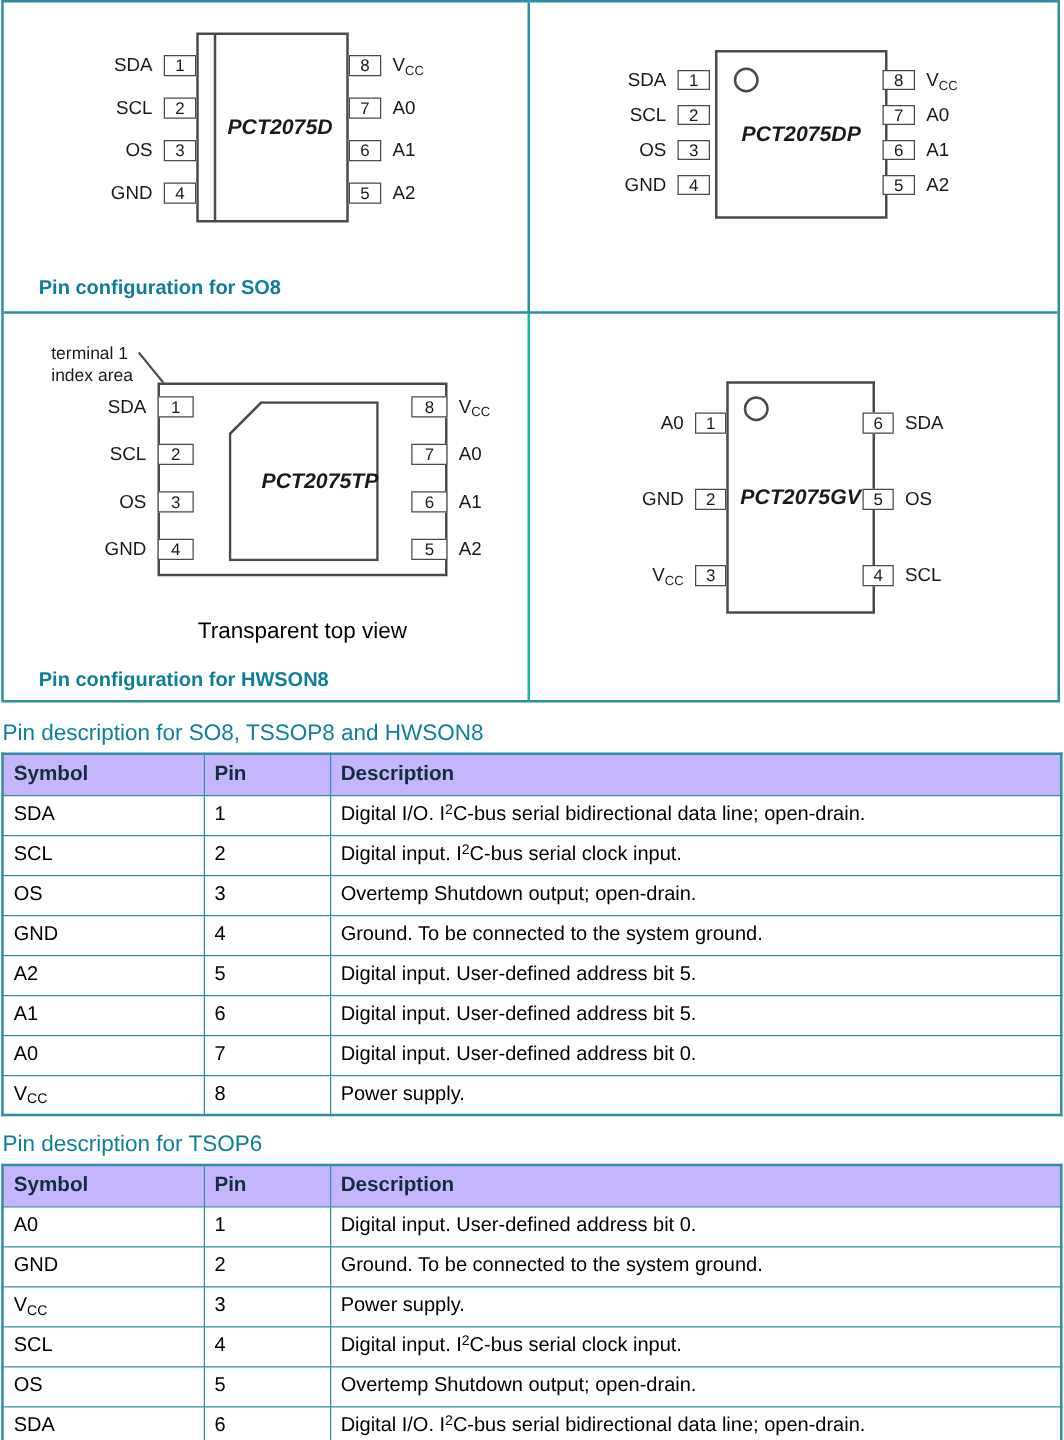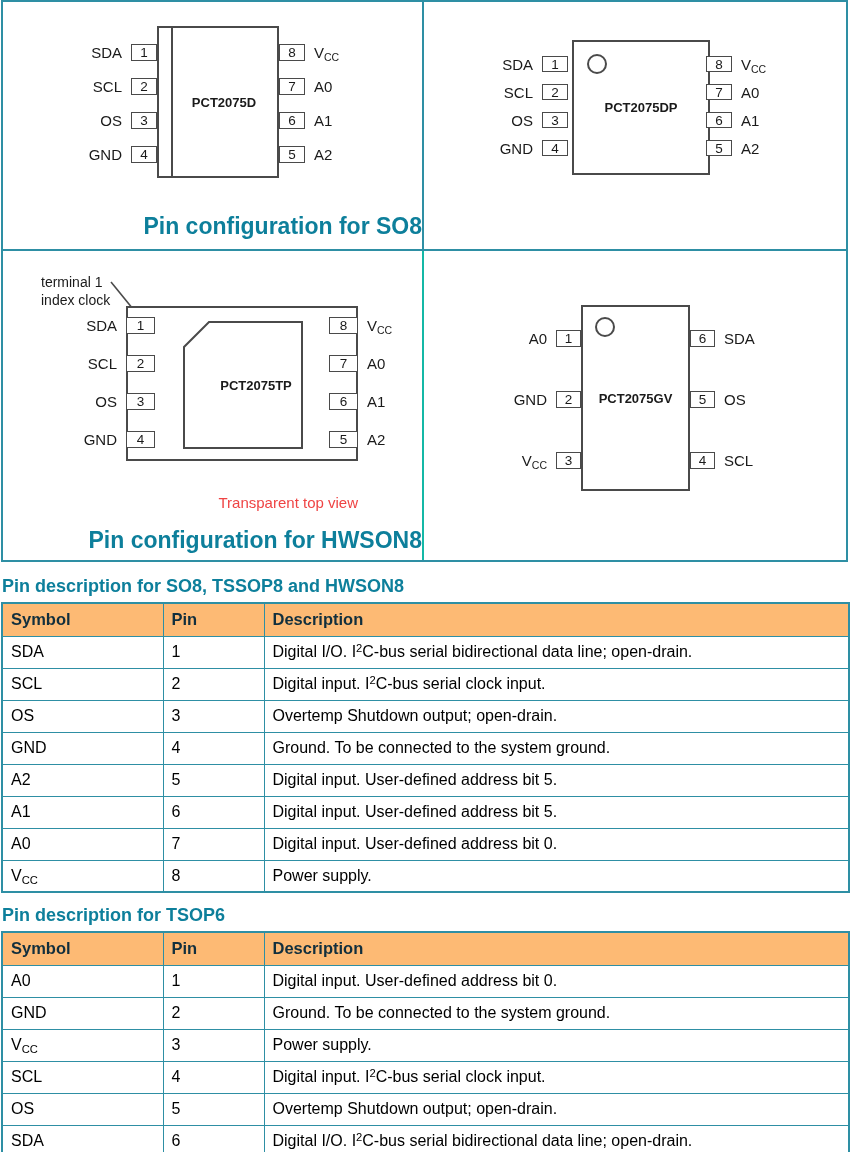--- a/index.html
+++ b/index.html
@@ -17,28 +17,28 @@
     border:2px solid #2e8fa4;
     display:grid; grid-template-columns:421px 1fr; grid-template-rows:249px 1fr;
     background:#fff;
   }
   .qcell { position:relative; }
   .qcell.c1 { border-right:2px solid #2e8fa4; border-bottom:2px solid #2e8fa4; }
   .qcell.c2 { border-bottom:2px solid #2e8fa4; }
   .qcell.c3 { border-right:2px solid #14b8a6; }
 
   .caption {
-    position:absolute; left:0; width:100%; text-align:right;
-    color:#0d7f9b; font-weight:bold; font-size:23px;
+    position:absolute; left:0; width:100%; text-align:left;
+    color:#0d7f9b; font-weight:bold; font-size:16px;padding-left:28px;
   }
   .row1 .caption { bottom:9px; }
   .row2 .caption { bottom:6px; }
 
   .chip { position:absolute; border:2px solid #4a4a4a; background:#fff; }
-  .chip-label { font-weight:bold; font-size:13px; color:#1a1a1a; white-space:nowrap; }
+  .chip-label { font-weight:bold; font-size:17px; color:#1a1a1a; white-space:nowrap;font-style:italic; }
   .chip .chip-label { position:absolute; left:0; top:0; width:100%; height:100%;
     display:flex; align-items:center; justify-content:center; }
 
   .pins { position:absolute; display:flex; flex-direction:column; }
   .pin-row { display:flex; align-items:center; height:17px; }
   .pins.left .pin-row { justify-content:flex-end; }
   .pin-name { font-size:15px; color:#1a1a1a; }
   .pins.left .pin-name { margin-right:9px; }
   .pins.right .pin-name { margin-left:9px; }
   .pin-box {
@@ -66,43 +66,43 @@
   
   .hwson-pkg { left:123px; top:55px; width:232px; height:155px; border-width:2.5px; }
   .hwson-die { position:absolute; left:180px; top:70px; }
   .hwson-die-label { position:absolute; left:180px; top:70px; width:120px; height:128px;
     display:flex; align-items:center; justify-content:center;padding-left:26px; }
   .hwson-left  { left:0; top:66px; width:152px; gap:21px; z-index:2; }
   .hwson-right { left:326px; top:66px; gap:21px; z-index:2; }
   .hwson-left .pin-box, .hwson-right .pin-box { width:29px; }
   .annotation { position:absolute; left:38px; top:23px; font-size:14px; line-height:1.25; color:#1a1a1a; }
   .leader { position:absolute; left:104px; top:27px; }
-  .pkg-note { position:absolute; left:123px; top:243px; width:232px; text-align:right; font-size:15px; color:#ef4444; }
-
-  
-  .tsop-chip { left:157px; top:54px; width:109px; height:186px; }
+  .pkg-note { position:absolute; left:123px; top:243px; width:232px; text-align:center; font-size:18px; color:#000000; }
+
+  
+  .tsop-chip { left:157px; top:54px; width:119px; height:186px; }
   .tsop-chip .dot { left:12px; top:10px; }
   .tsop-left  { left:0; top:79px; width:157px; gap:44px; }
   .tsop-right { left:266px; top:79px; gap:44px; }
   .tsop-left .pin-box, .tsop-right .pin-box { width:25px; }
 
   
   .section-heading {
-    color:#0d7f9b; font-weight:bold; font-size:18px;
+    color:#0d7f9b; font-weight:normal; font-size:18px;
     margin:12px 0 5px 2px;
   }
   table.pins-table {
     width:849px; margin-left:1px; border-collapse:collapse; table-layout:fixed;
     border:2px solid #2e8fa4;
   }
   table.pins-table th, table.pins-table td {
     border:1.5px solid #2e8fa4; padding:4px 8px; text-align:left; vertical-align:middle;
   }
   table.pins-table th {
-    background:#fdba74; color:#122f3d; font-size:16.5px; font-weight:bold; height:33px;
+    background:#c4b5fd; color:#122f3d; font-size:16.5px; font-weight:bold; height:33px;
   }
   table.pins-table td { font-size:16px; color:#000; height:32px; }
   col.c-sym { width:161px; }
   col.c-pin { width:101px; }
 </style>
 </head>
 <body>
 
 <div class="quad">
 
@@ -189,21 +189,21 @@
         <div class="pin-row">
           <span class="pin-box">5</span>
           <span class="pin-name rich">A2</span>
         </div>
       </div>
   </div>
 
   <div class="qcell c3 row2">
     <div class="annotation">
       <div>terminal 1</div>
-      <div>index clock</div>
+      <div>index area</div>
     </div>
     <svg class="leader" width="34" height="36">
       <line x1="4" y1="4" x2="26" y2="31" stroke="#4a4a4a" stroke-width="1.6"></line>
     </svg>
     <div class="chip hwson-pkg"></div>
     <svg class="hwson-die" width="120" height="128" viewBox="0 0 120 128">
       <polygon points="26,1 119,1 119,127 1,127 1,26" fill="none" stroke="#4a4a4a" stroke-width="2"></polygon>
     </svg>
     <div class="hwson-die-label">
       <div class="chip-label">PCT2075TP</div>

